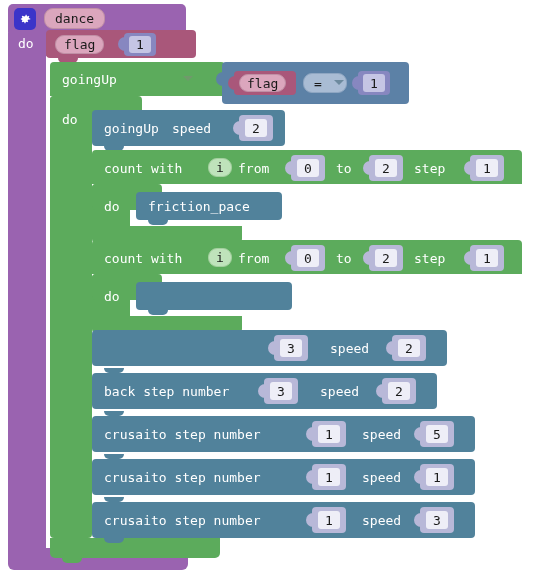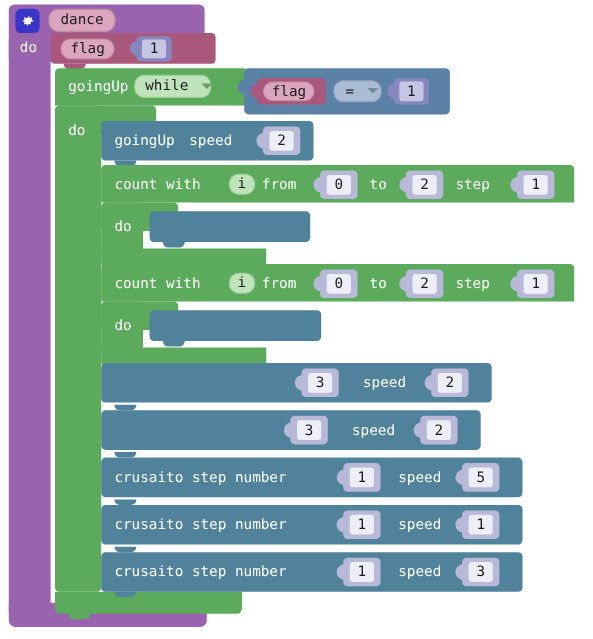--- a/index.html
+++ b/index.html
@@ -102,23 +102,20 @@
   </div>
 
   <div class="blk-body c-loop" style="left:50px;top:62px;width:175px;height:34px;border-radius:4px 4px 0 0;"></div>
   <div class="blk-body c-loop" style="left:50px;top:96px;width:42px;height:442px;"></div>
   <div class="blk-body c-loop" style="left:50px;top:96px;width:92px;height:26px;"></div>
   <div class="blk-body c-loop" style="left:50px;top:538px;width:170px;height:20px;border-radius:0 0 5px 5px;"></div>
   <div class="dip c-loop" style="left:62px;top:558px;background:#5cab5c;"></div>
 
   <div class="lbl" style="left:62px;top:73px;">goingUp</div>
 
-  <div class="pill pill-lgreen" style="left:122px;top:68px;height:21px;padding:0 20px 0 9px;">
-    <span>while</span>
-  </div>
   <div class="tri tri-g" style="left:183px;top:76px;"></div>
 
   <div class="lbl" style="left:62px;top:113px;">do</div>
 
   <div class="plug" style="left:216px;top:72px;background:#5c81a6;"></div>
   <div class="blk-body c-logic" style="left:222px;top:62px;width:187px;height:42px;border-radius:4px;"></div>
 
   <div class="plug" style="left:228px;top:76px;background:#a9577a;"></div>
   <div class="blk-body c-set" style="left:234px;top:71px;width:62px;height:24px;border-radius:4px;"></div>
   <div class="pill pill-rose" style="left:239px;top:74px;height:18px;padding:0 7px;">
@@ -176,20 +173,21 @@
   <div class="plug" style="left:464px;top:161px;background:#b8b8d8;"></div>
   <div class="numblk c-num" style="left:470px;top:155px;width:34px;height:26px;">
     <div class="inner c-numfield" style="left:6px;top:4px;width:22px;height:18px;">
       <span>1</span>
     </div>
   </div>
   <div class="lbl" style="left:104px;top:200px;">do</div>
 
   <div class="blk-body c-act" style="left:136px;top:192px;width:146px;height:28px;border-radius:4px;"></div>
   <div class="dip c-act" style="left:148px;top:220px;background:#51829b;"></div>
+  <div class="lbl" style="left:148px;top:200px;">friction_pace</div>
 
   <div class="blk-body c-loop" style="left:92px;top:240px;width:430px;height:34px;border-radius:4px 4px 0 0;"></div>
   <div class="blk-body c-loop" style="left:92px;top:274px;width:38px;height:48px;"></div>
   <div class="blk-body c-loop" style="left:92px;top:274px;width:70px;height:26px;"></div>
   <div class="blk-body c-loop" style="left:92px;top:316px;width:150px;height:18px;border-radius:0 0 5px 5px;"></div>
   <div class="dip c-loop" style="left:104px;top:334px;background:#5cab5c;"></div>
 
   <div class="lbl" style="left:104px;top:252px;">count with</div>
   <div class="pill pill-lgreen" style="left:208px;top:248px;height:19px;padding:0 7px;">
     <span>i</span>
@@ -230,20 +228,21 @@
   <div class="lbl" style="left:330px;top:342px;">speed</div>
   <div class="plug" style="left:386px;top:341px;background:#b8b8d8;"></div>
   <div class="numblk c-num" style="left:392px;top:335px;width:34px;height:26px;">
     <div class="inner c-numfield" style="left:6px;top:4px;width:22px;height:18px;">
       <span>2</span>
     </div>
   </div>
 
   <div class="blk-body c-act" style="left:92px;top:373px;width:345px;height:36px;border-radius:4px;"></div>
   <div class="dip c-act" style="left:104px;top:368px;background:#51829b;"></div>
+  <div class="lbl" style="left:104px;top:385px;">back  step number</div>
   <div class="plug" style="left:258px;top:384px;background:#b8b8d8;"></div>
   <div class="numblk c-num" style="left:264px;top:378px;width:34px;height:26px;">
     <div class="inner c-numfield" style="left:6px;top:4px;width:22px;height:18px;">
       <span>3</span>
     </div>
   </div>
   <div class="lbl" style="left:320px;top:385px;">speed</div>
   <div class="plug" style="left:376px;top:384px;background:#b8b8d8;"></div>
   <div class="numblk c-num" style="left:382px;top:378px;width:34px;height:26px;">
     <div class="inner c-numfield" style="left:6px;top:4px;width:22px;height:18px;">

